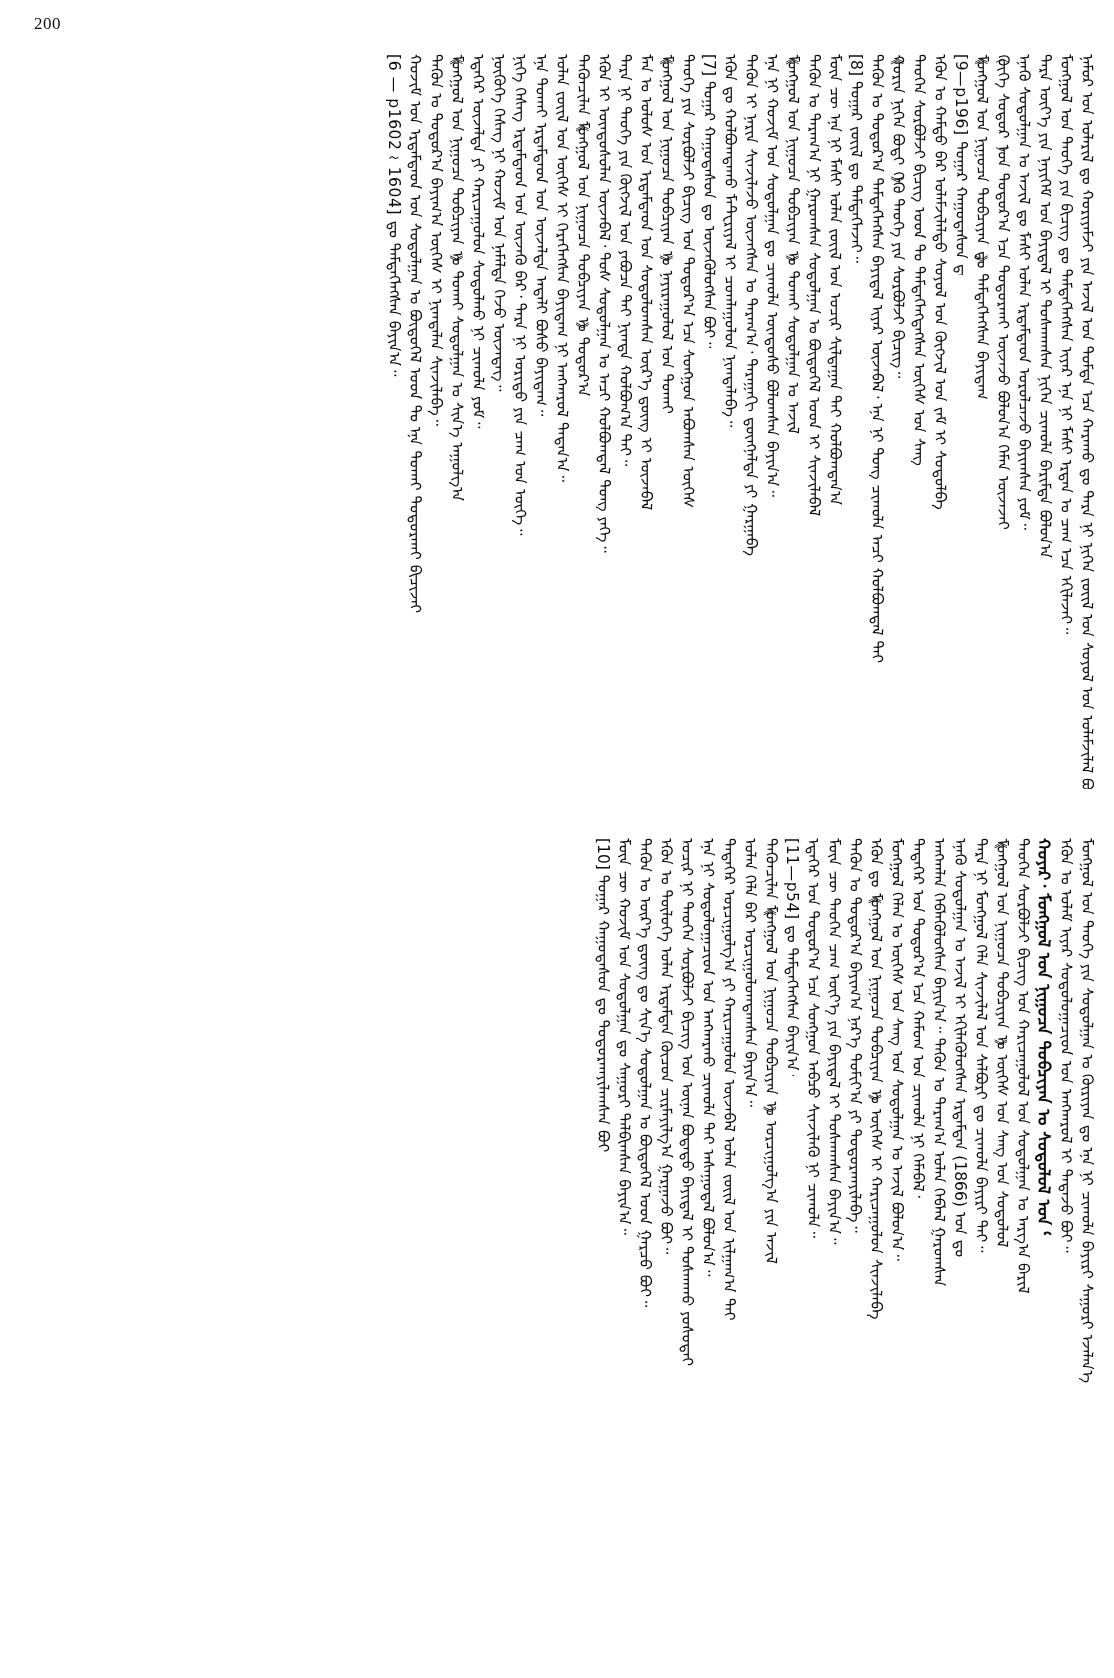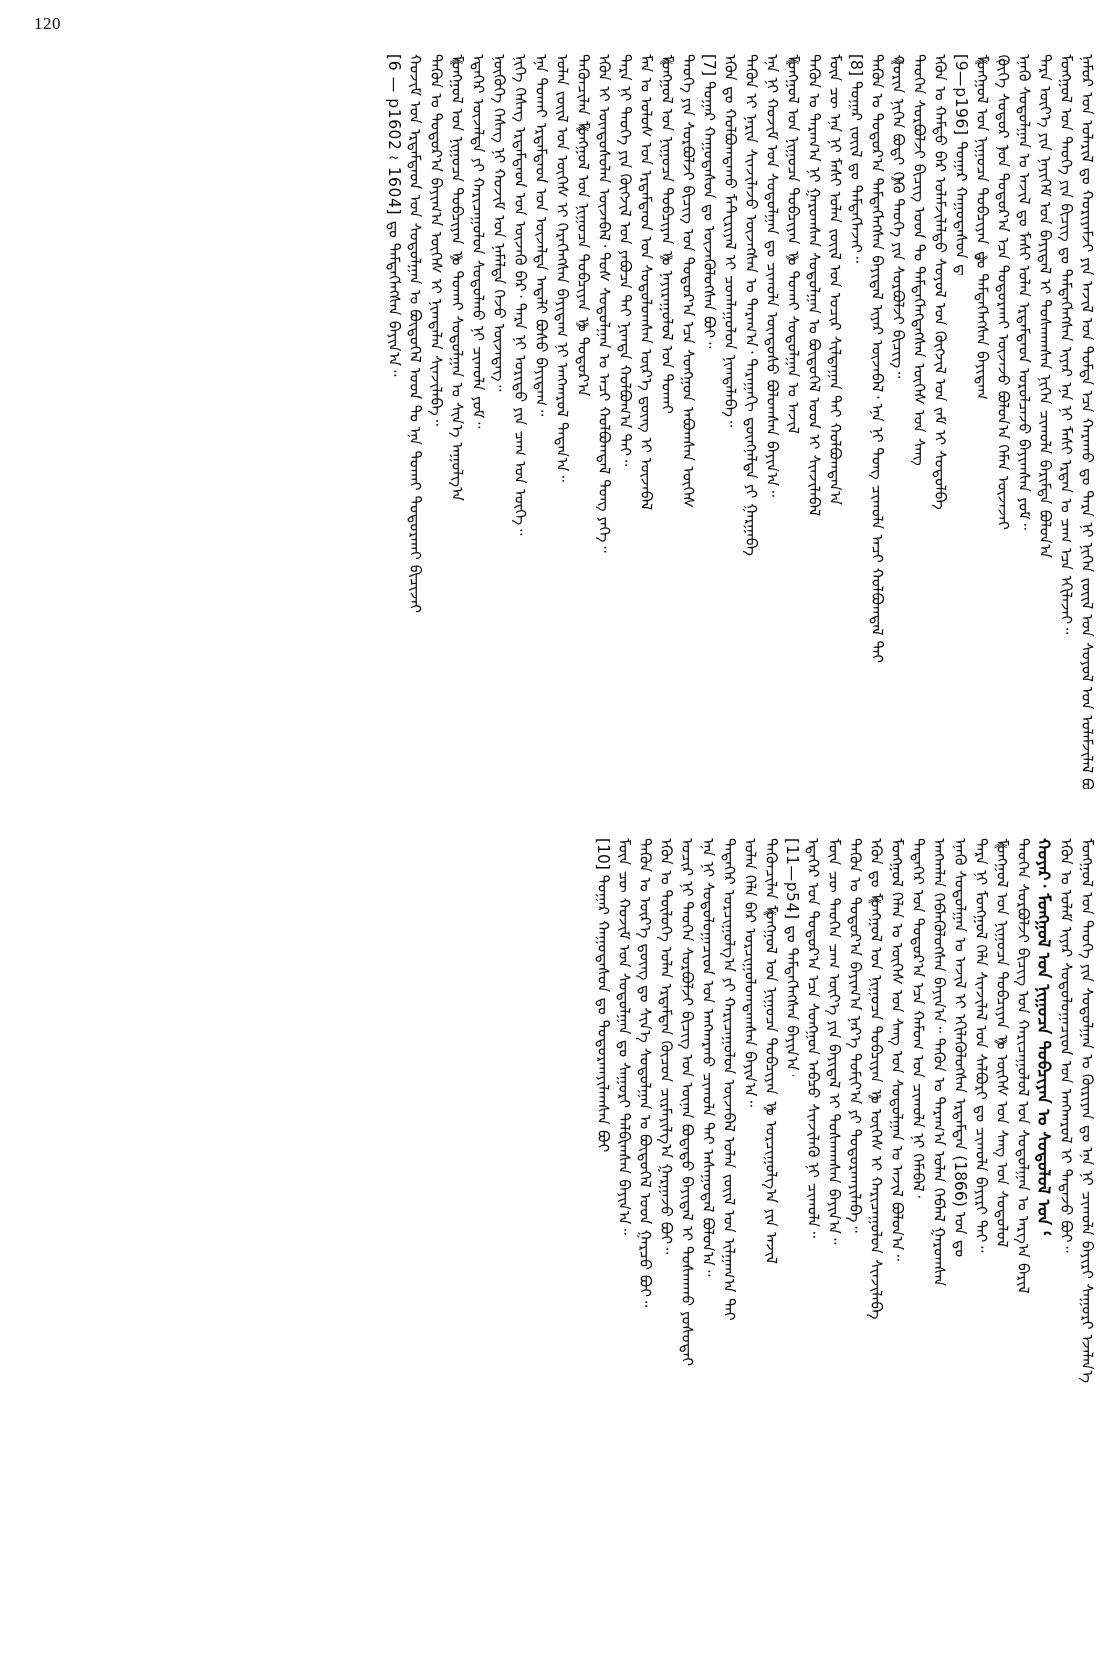--- a/index.html
+++ b/index.html
@@ -83,21 +83,21 @@
   .h-30    { height: 221px; }
 
   .lh-full { height: 795px; }
   .lh-50   { height: 397px; }
   .lh-40   { height: 318px; }
   .lh-30   { height: 238px; }
 </style>
 </head>
 <body>
 
-<div class="page-number">120</div>
+<div class="page-number">200</div>
 
 <div class="page-body">
 
   <div class="script-block" id="block-upper">
     <div class="v-col h-full">ᠨᠠᠮᠤᠷ ᠤᠨ ᠤᠯᠠᠷᠢᠯ ᠳᠤ ᠬᠤᠷᠢᠶᠠᠮᠵᠢ ᠶᠢᠨ ᠠᠵᠢᠯ ᠤᠨ ᠳᠤᠮᠳᠠ ᠡᠴᠡ ᠬᠠᠷᠠᠬᠤ ᠳᠤ ᠲᠡᠷᠡ ᠨᠢ ᠨᠢᠭᠡᠨ ᠵᠦᠢᠯ ᠤᠨ ᠰᠤᠶᠤᠯ ᠤᠨ ᠤᠯᠠᠮᠵᠢᠯᠠᠯ ᠪᠤᠯᠤᠨ᠎ᠠ</div>
     <div class="v-col h-full">ᠮᠤᠩᠭᠤᠯ ᠤᠨ ᠲᠡᠦᠬᠡ ᠶᠢᠨ ᠪᠢᠴᠢᠭ ᠳᠤ ᠲᠡᠮᠳᠡᠭᠯᠡᠭᠰᠡᠨ ᠢᠶᠡᠷ ᠡᠨᠡ ᠨᠢ ᠮᠠᠰᠢ ᠡᠷᠲᠡᠨ ᠤ ᠴᠠᠭ ᠡᠴᠡ ᠡᠬᠢᠯᠡᠵᠡᠢ᠃</div>
     <div class="v-col h-full">ᠲᠡᠷᠡ ᠦᠶ᠎ᠡ ᠶᠢᠨ ᠨᠡᠶᠢᠭᠡᠮ ᠤᠨ ᠪᠠᠶᠢᠳᠠᠯ ᠢ ᠲᠤᠰᠬᠠᠭᠰᠠᠨ ᠨᠢᠭᠡᠨ ᠴᠢᠬᠤᠯᠠ ᠪᠠᠷᠢᠮᠲᠠ ᠪᠤᠯᠤᠨ᠎ᠠ</div>
     <div class="v-col h-full">ᠡᠨᠡᠬᠦ ᠰᠤᠳᠤᠯᠭᠠᠨ ᠤ ᠠᠵᠢᠯ ᠳᠤ ᠮᠠᠰᠢ ᠤᠯᠠᠨ ᠡᠷᠳᠡᠮᠲᠡᠳ ᠤᠷᠤᠯᠴᠠᠵᠤ ᠪᠠᠶᠢᠭᠰᠠᠨ ᠶᠤᠮ᠃</div>
     <div class="v-col h-full">〈ᠬᠦᠬᠡ ᠰᠤᠳᠤᠷ〉 ᠤᠨ ᠳᠤᠳᠤᠷ᠎ᠠ ᠡᠴᠡ ᠲᠤᠳᠤᠷᠬᠠᠢ ᠦᠵᠡᠵᠦ ᠪᠤᠯᠤᠨ᠎ᠠ ᠬᠡᠮᠡᠨ ᠦᠵᠡᠵᠡᠢ</div>
     <div class="v-col h-full">《ᠮᠤᠩᠭᠤᠯ ᠤᠨ ᠨᠢᠭᠤᠴᠠ ᠲᠤᠪᠴᠢᠶᠠᠨ》 ᠳᠤ ᠲᠡᠮᠳᠡᠭᠯᠡᠭᠰᠡᠨ ᠪᠠᠶᠢᠳᠠᠭ</div>

